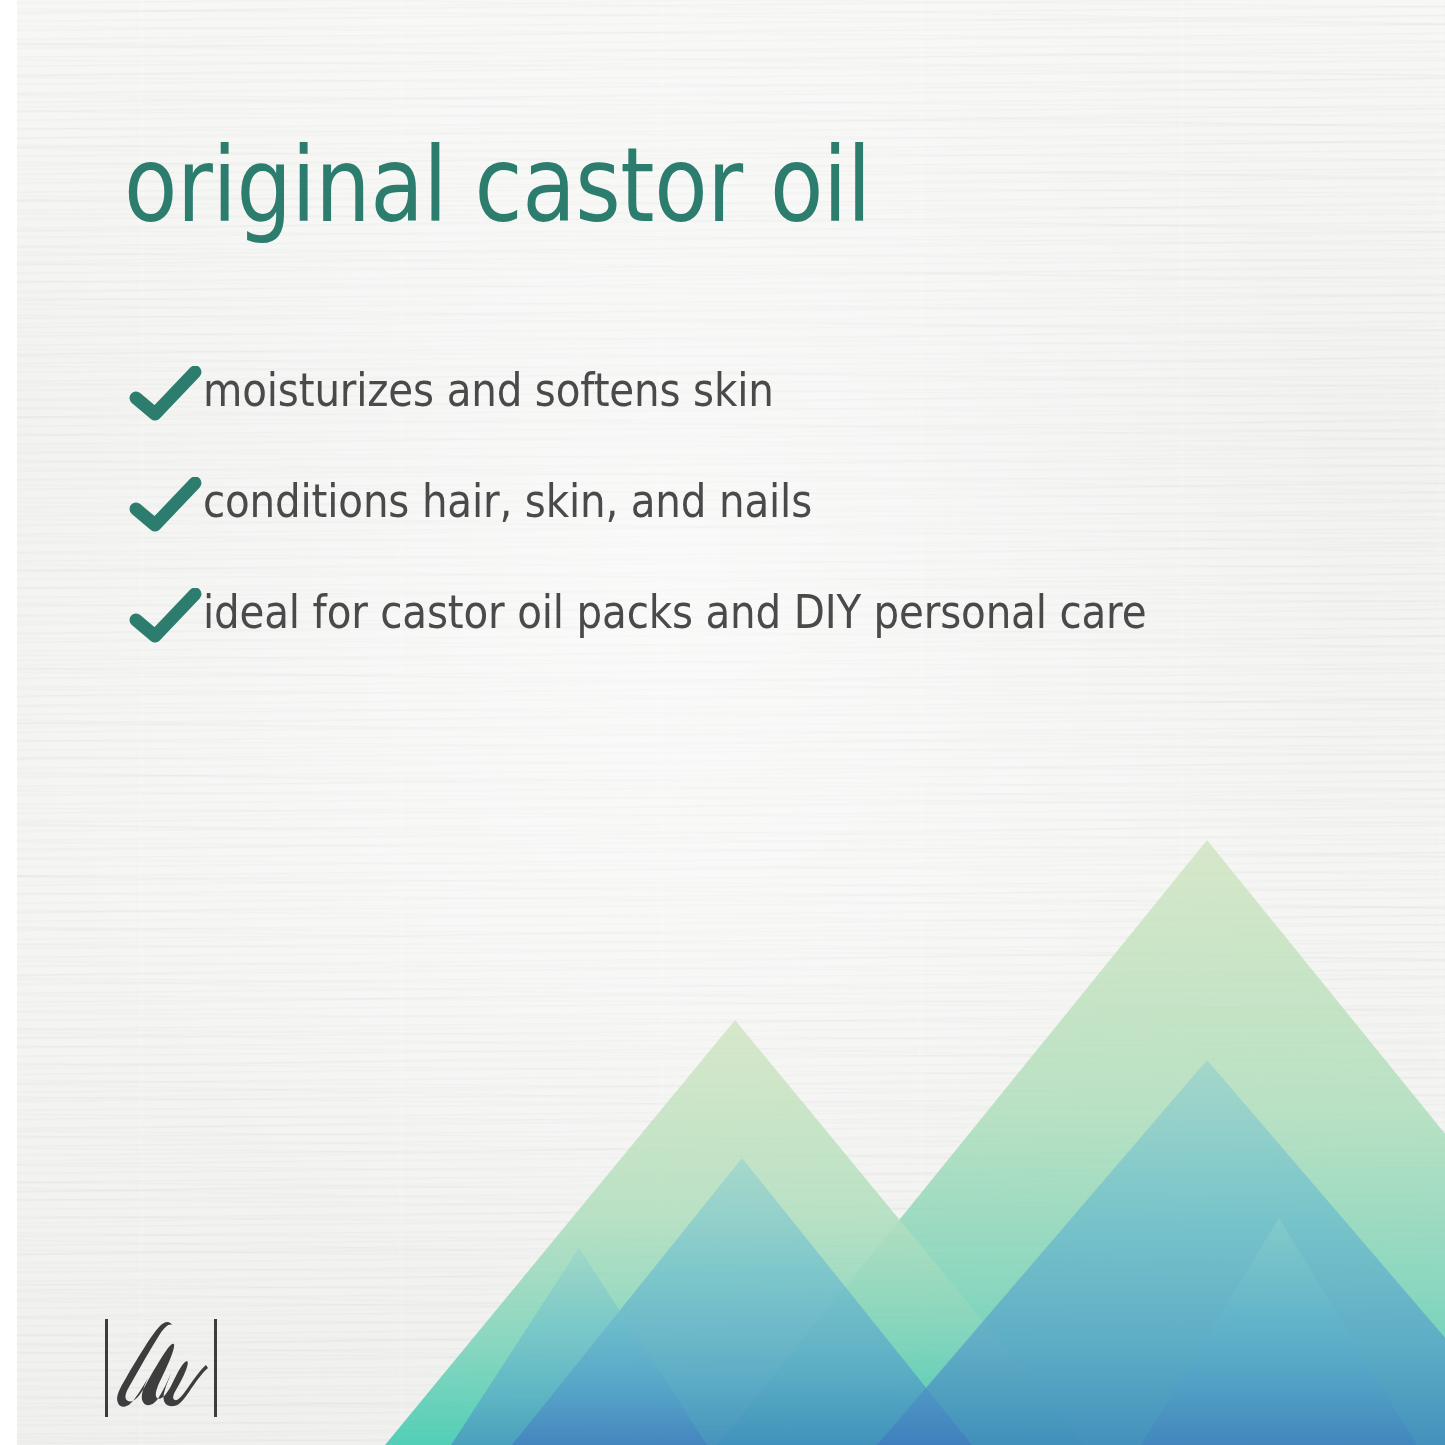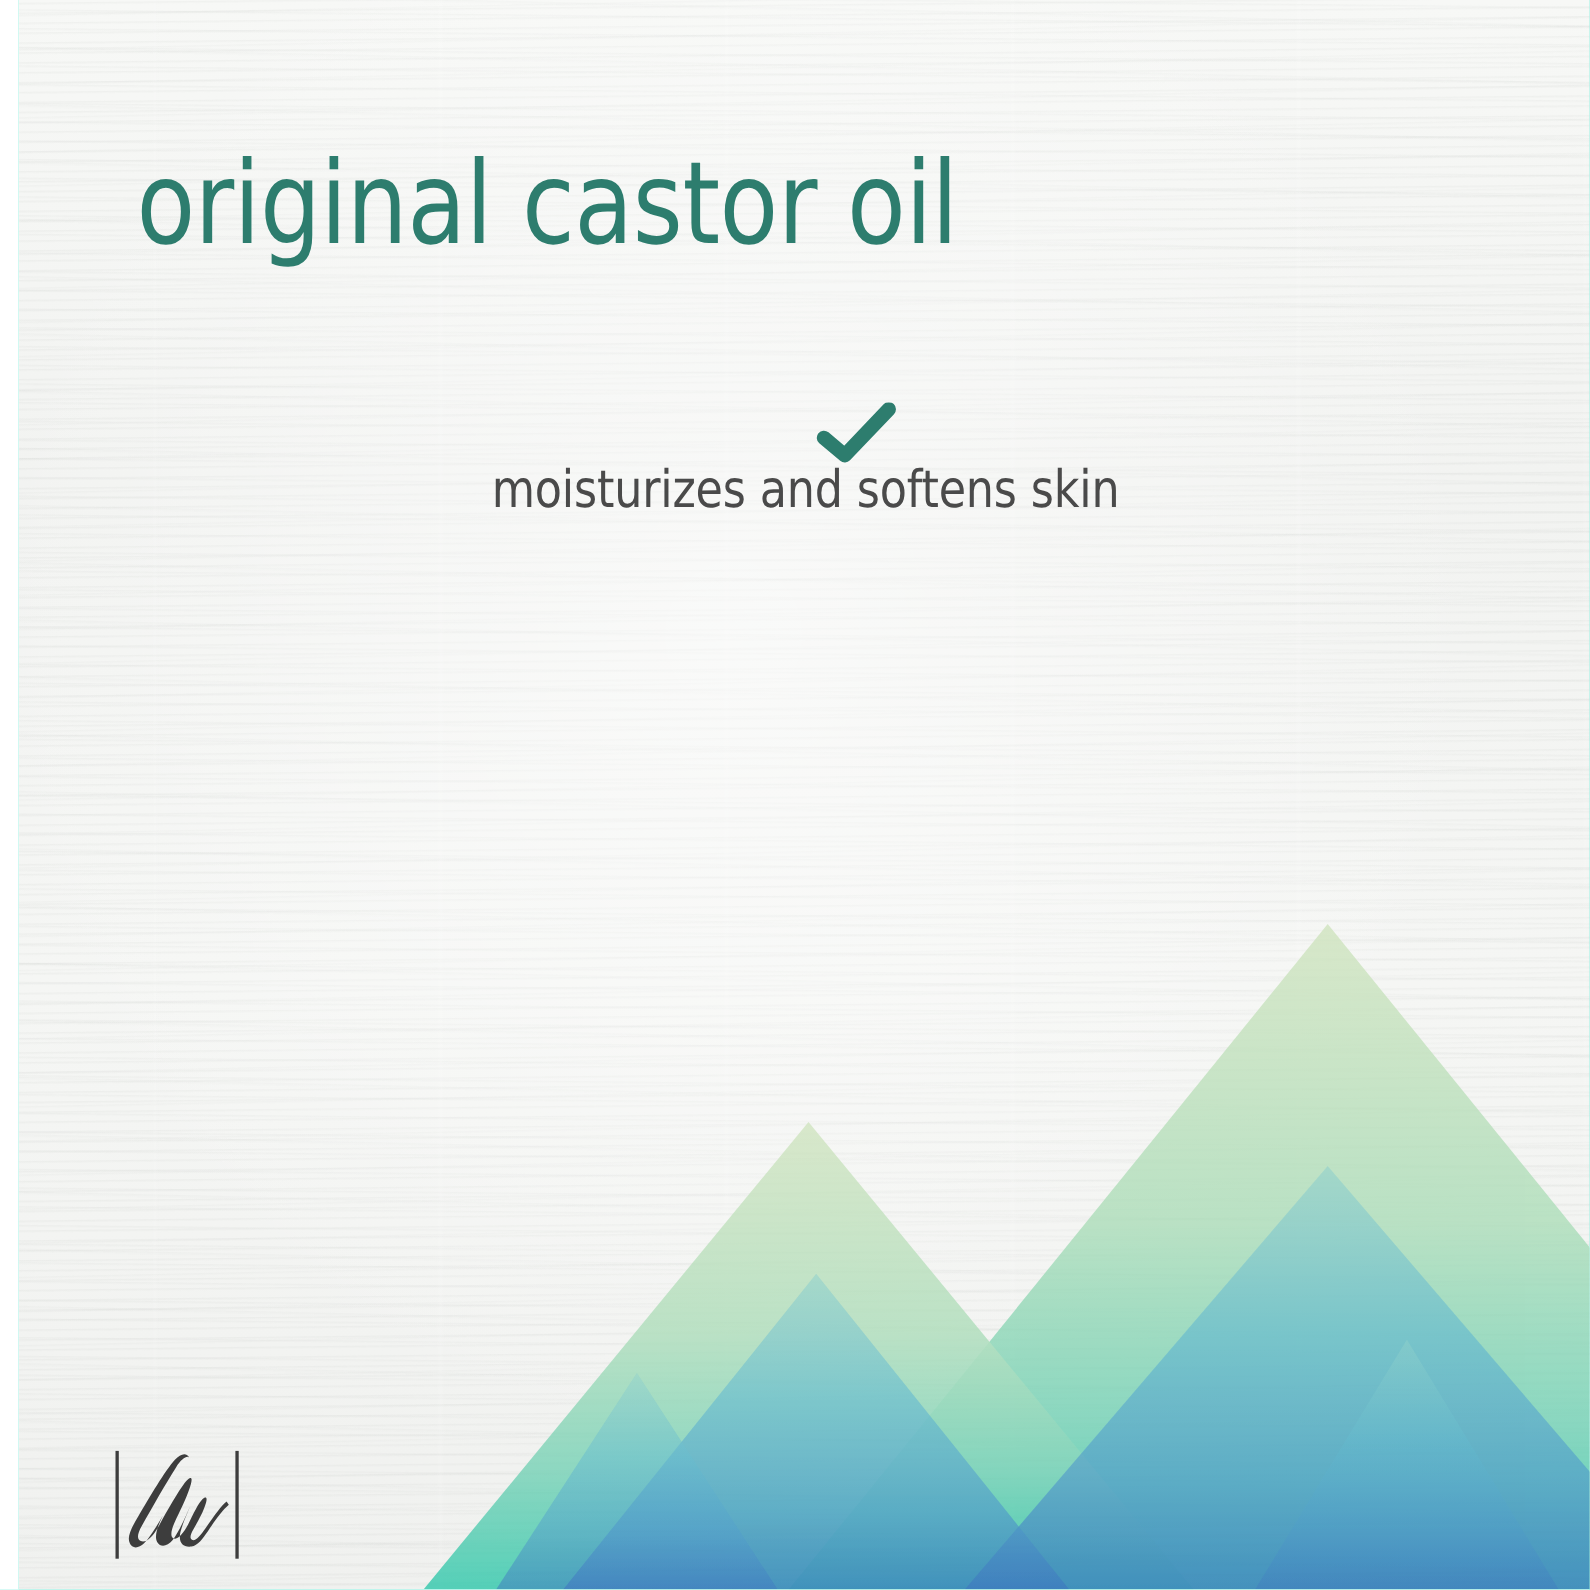--- a/index.html
+++ b/index.html
@@ -103,23 +103,21 @@
 
   
   .bullets {
     position: absolute;
     left: 112px;
     top: 366px;
     width: 1300px;
   }
   .bullet-row {
     display: flex;
-    align-items: center;
     height: 111px;
-    flex-direction: column;
   }
   .check {
     flex: 0 0 auto;
     width: 74px;
     height: 56px;
     display: block;
   }
   .bullet-text {
     font-size: 47px;
     color: #4a4a4a;
@@ -188,22 +186,34 @@
 
   <div class="bullets">
 
     <div class="bullet-row">
       <svg class="check" viewBox="0 0 74 56">
         <path d="M7 32 L26 48 L66 6" stroke="#2d7d6e" stroke-width="13" stroke-linecap="round" stroke-linejoin="round" fill="none"></path>
       </svg>
       <span class="bullet-text">moisturizes and softens skin</span>
     </div>
 
-
-
+    <div class="bullet-row">
+      <svg class="check" viewBox="0 0 74 56">
+        <path d="M7 32 L26 48 L66 6" stroke="#2d7d6e" stroke-width="13" stroke-linecap="round" stroke-linejoin="round" fill="none"></path>
+      </svg>
+      <span class="bullet-text">conditions hair, skin, and nails</span>
+    </div>
+
+
+    <div class="bullet-row">
+      <svg class="check" viewBox="0 0 74 56">
+        <path d="M7 32 L26 48 L66 6" stroke="#2d7d6e" stroke-width="13" stroke-linecap="round" stroke-linejoin="round" fill="none"></path>
+      </svg>
+      <span class="bullet-text">ideal for castor oil packs and DIY personal care</span>
+    </div>
 
   </div>
 
   <svg class="logo" viewBox="0 0 122 118">
     <rect x="3" y="10" width="3" height="98" fill="#3d3d3d"></rect>
     <rect x="112" y="10" width="3" height="98" fill="#3d3d3d"></rect>
     <g fill="#3d3d3d">
       <path d="M70 16
                C 68 14, 63 17, 58 25
                C 49 39, 36 62, 27 78

